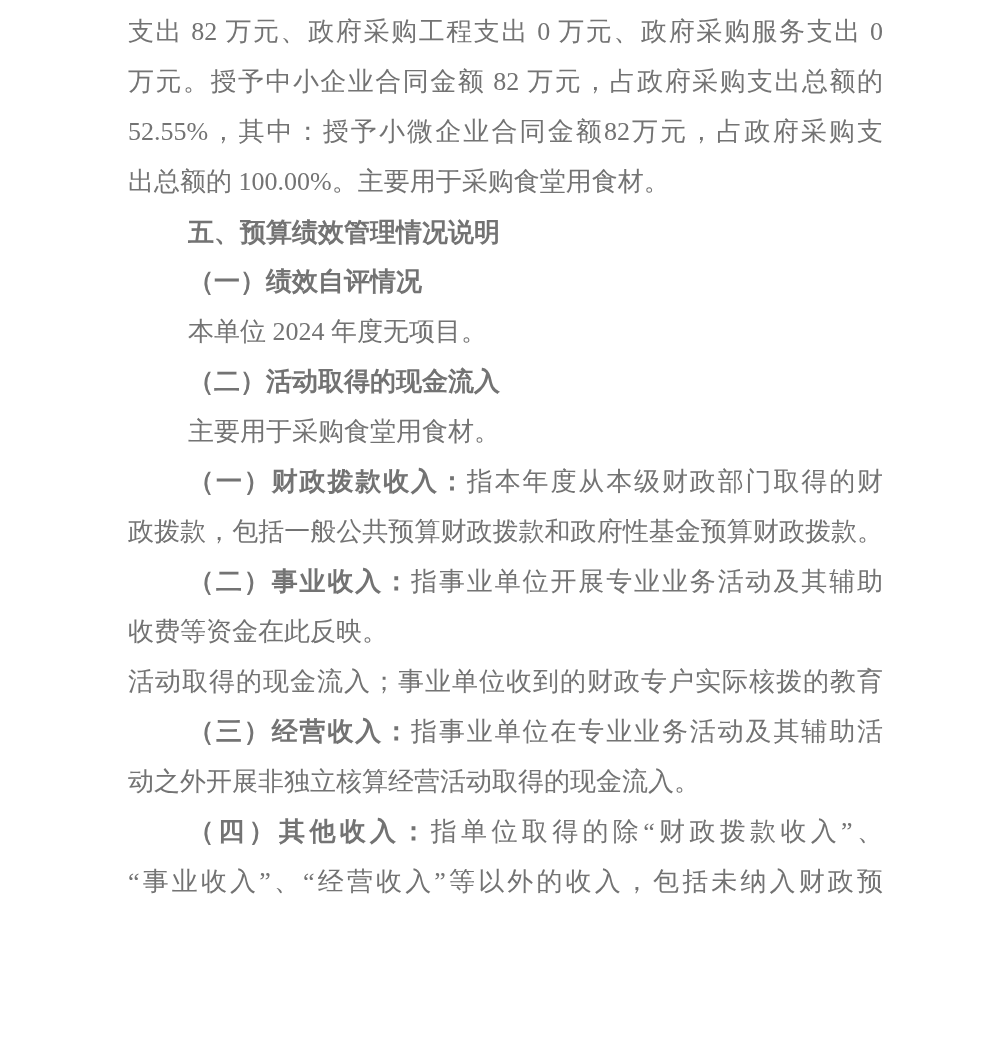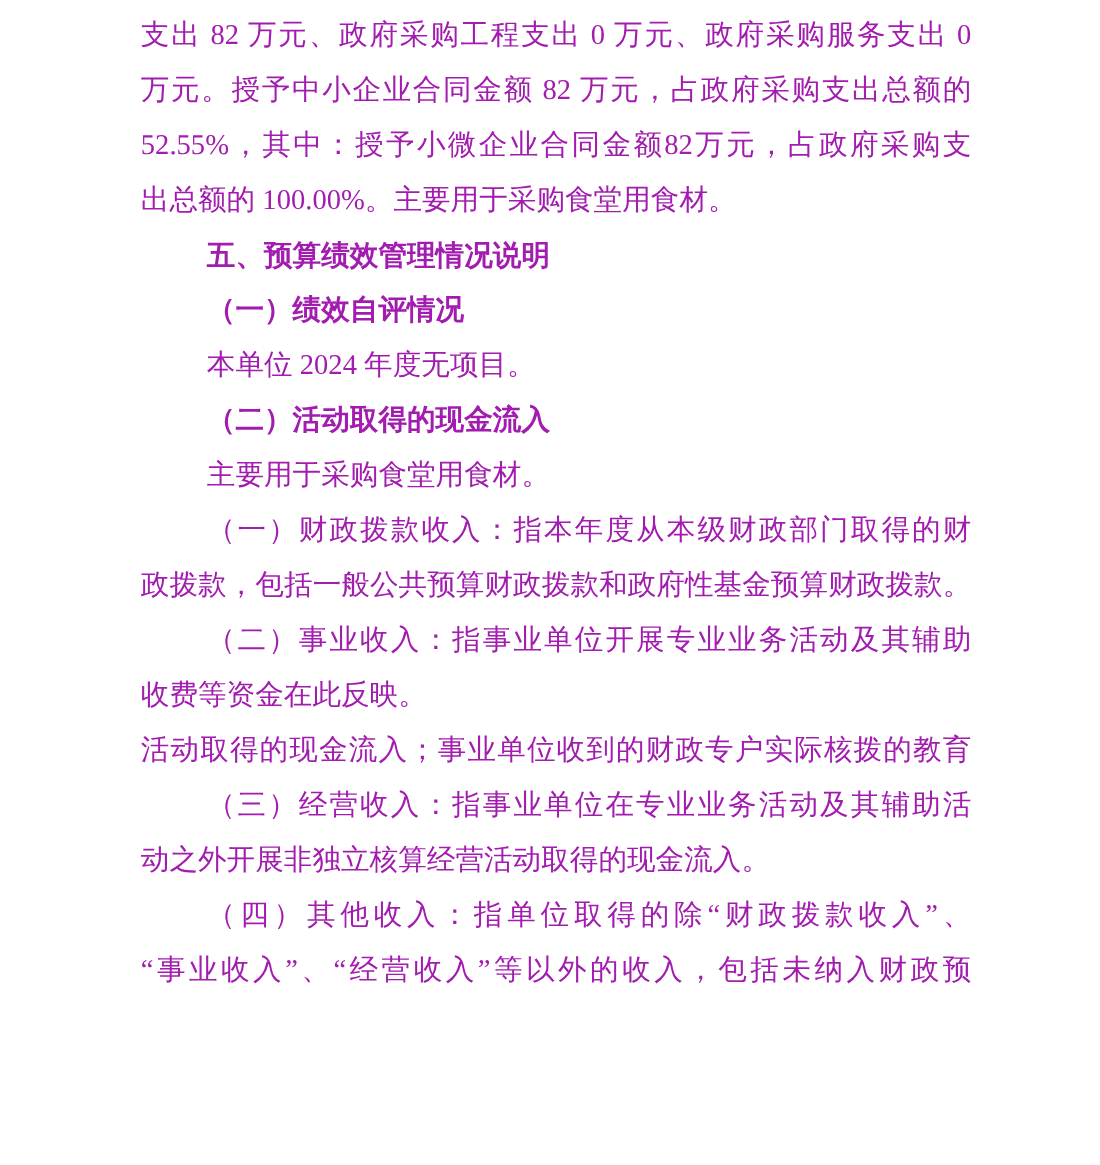--- a/index.html
+++ b/index.html
@@ -19,21 +19,21 @@
     position: absolute;
     left: 128px;
     top: 7px;
     width: 755px;
   }
   .line {
     height: 50px;
     line-height: 50px;
     font-size: 26px;
     overflow: hidden;
-    color: #a21caf;
+    color: #737373;
     white-space: normal;
   }
   .body {
     font-family: "Liberation Serif", "DejaVu Serif", serif;
     font-weight: 400;
   }
   .subheading {
     font-family: "Liberation Serif", "DejaVu Serif", serif;
     font-weight: 700;
   }
@@ -43,21 +43,21 @@
     font-size: 26px;
   }
   .j {
     text-align: justify;
     text-align-last: justify;
   }
   .ind {
     text-indent: 60px;
   }
   .b {
-    font-weight: 400;
+    font-weight: 700;
   }
 </style>
 </head>
 <body>
 
 <div id="page">
   <div id="doc">
       <div class="line body j"><span>支出 82 万元、政府采购工程支出 0 万元、政府采购服务支出 0</span></div>
       <div class="line body j"><span>万元。授予中小企业合同金额 82 万元，占政府采购支出总额的</span></div>
       <div class="line body j"><span>52.55%，其中：授予小微企业合同金额82万元，占政府采购支</span></div>

